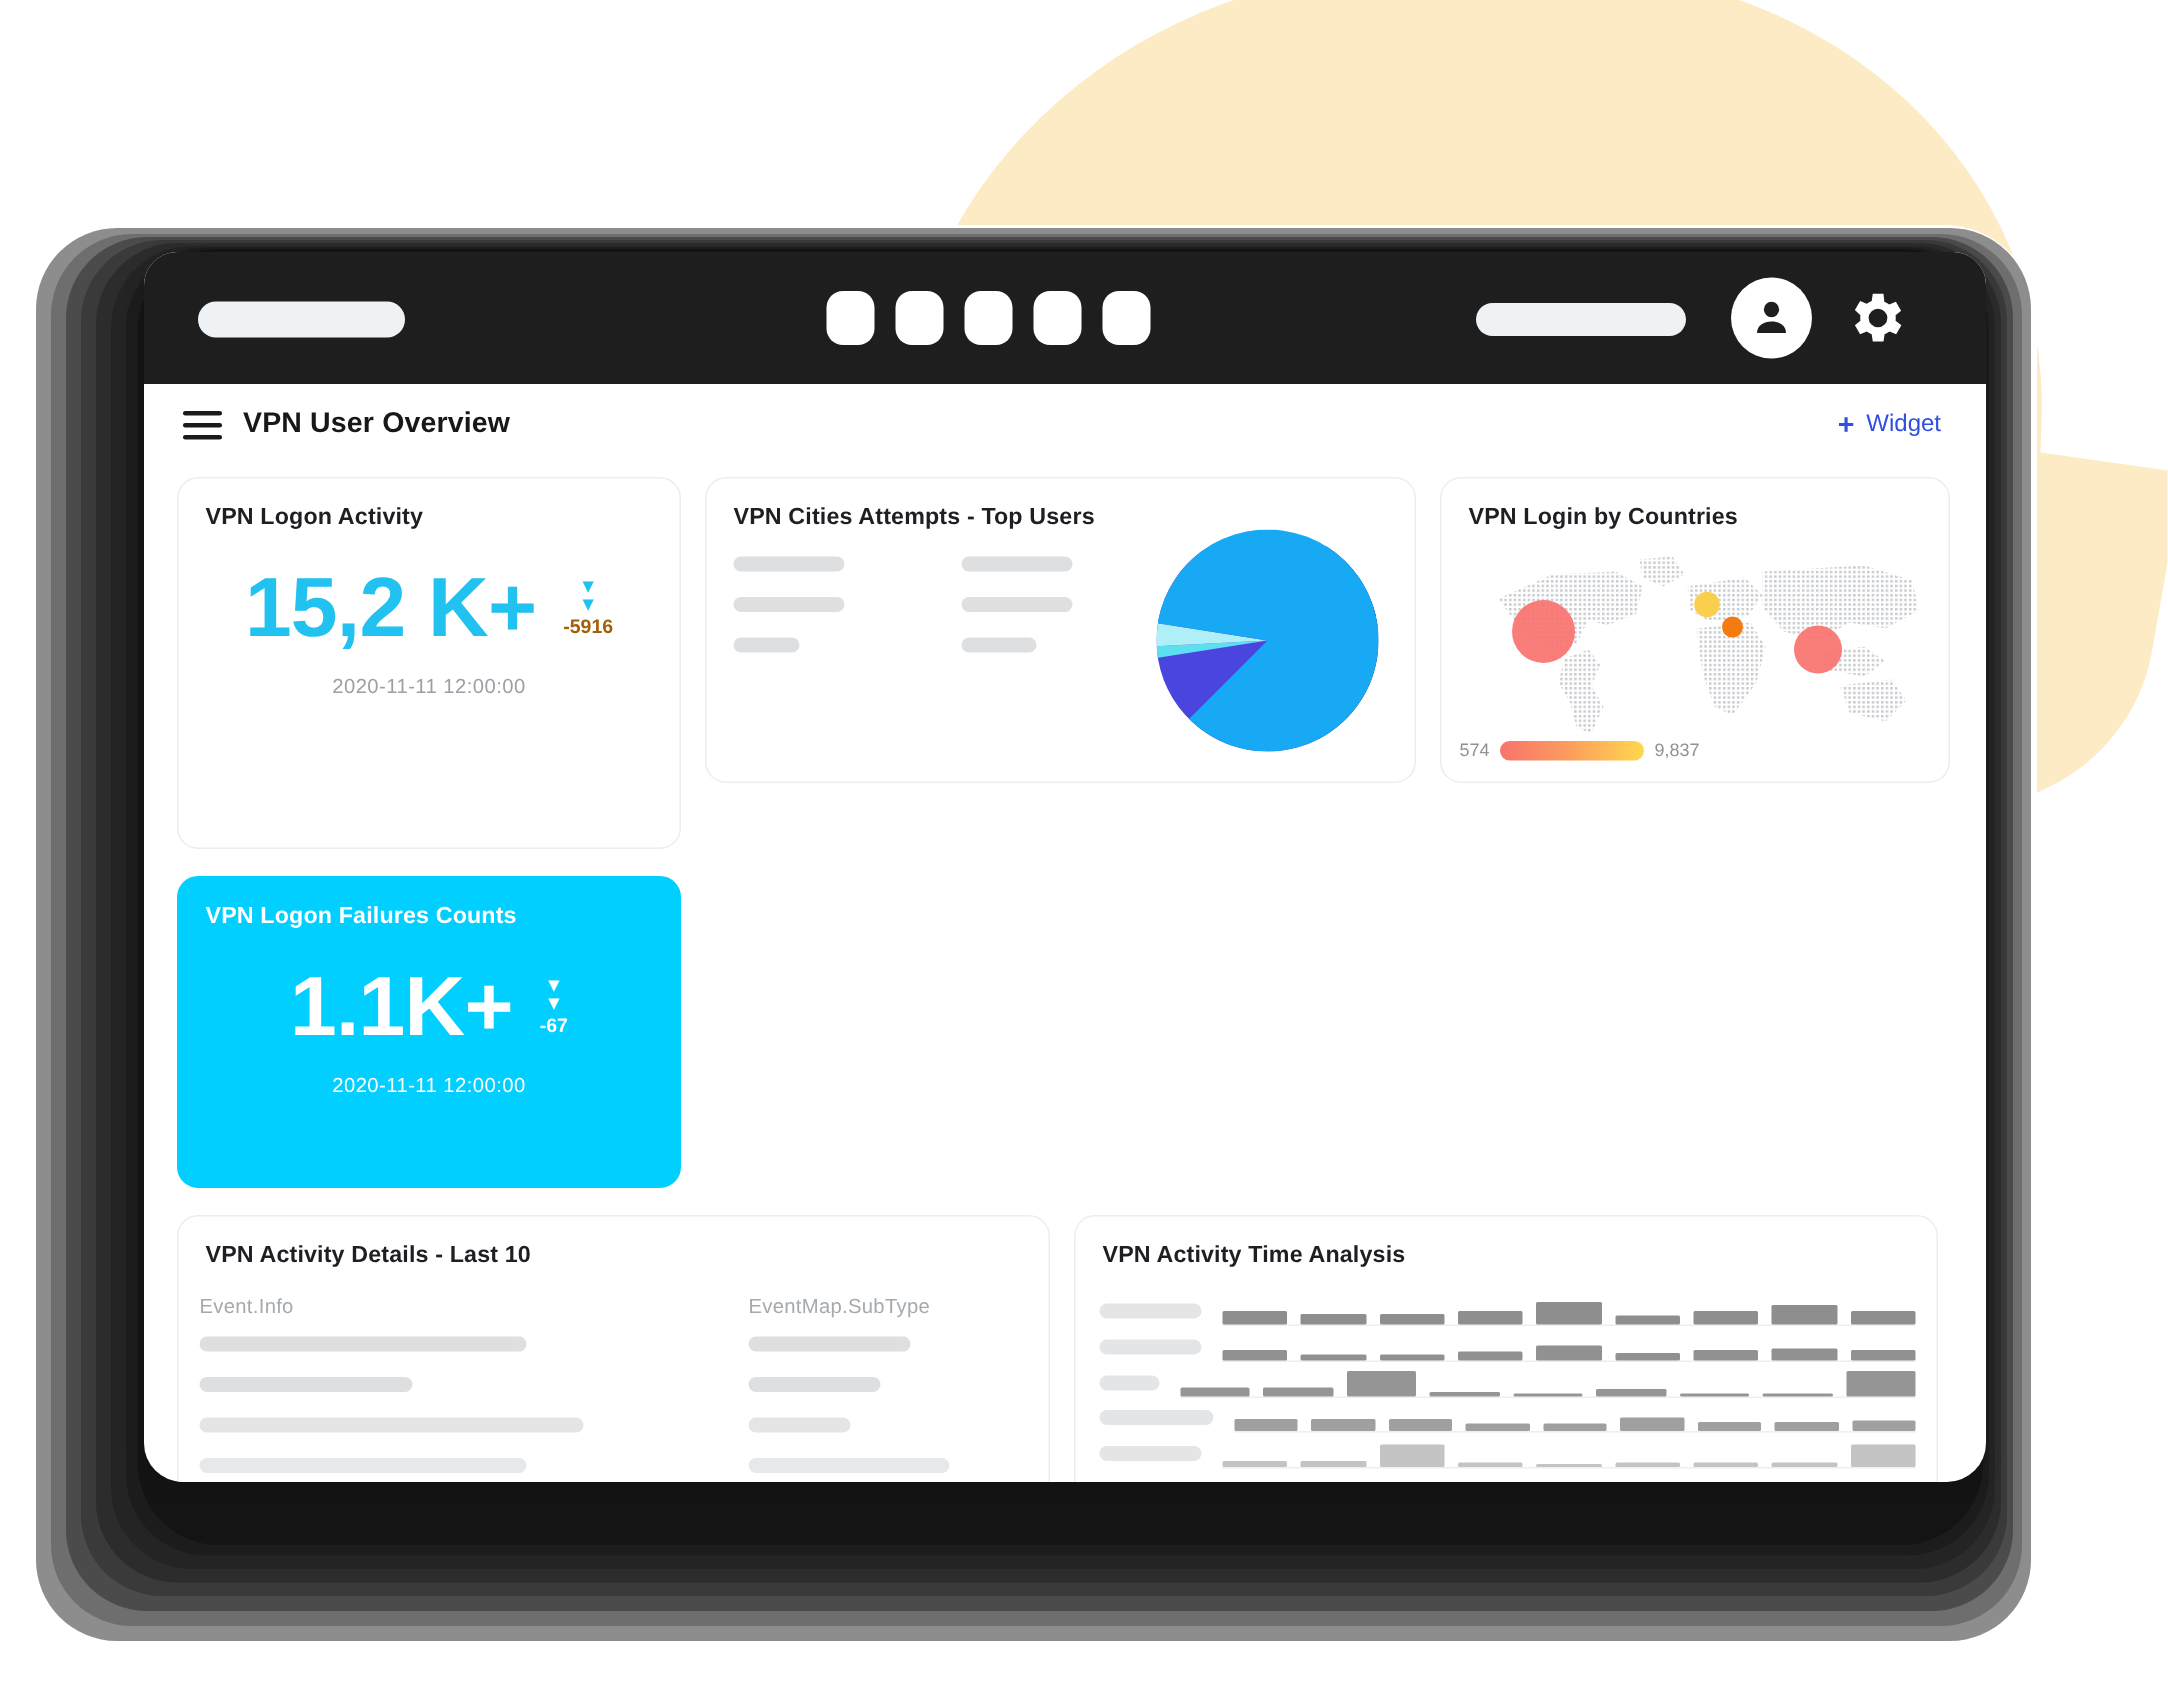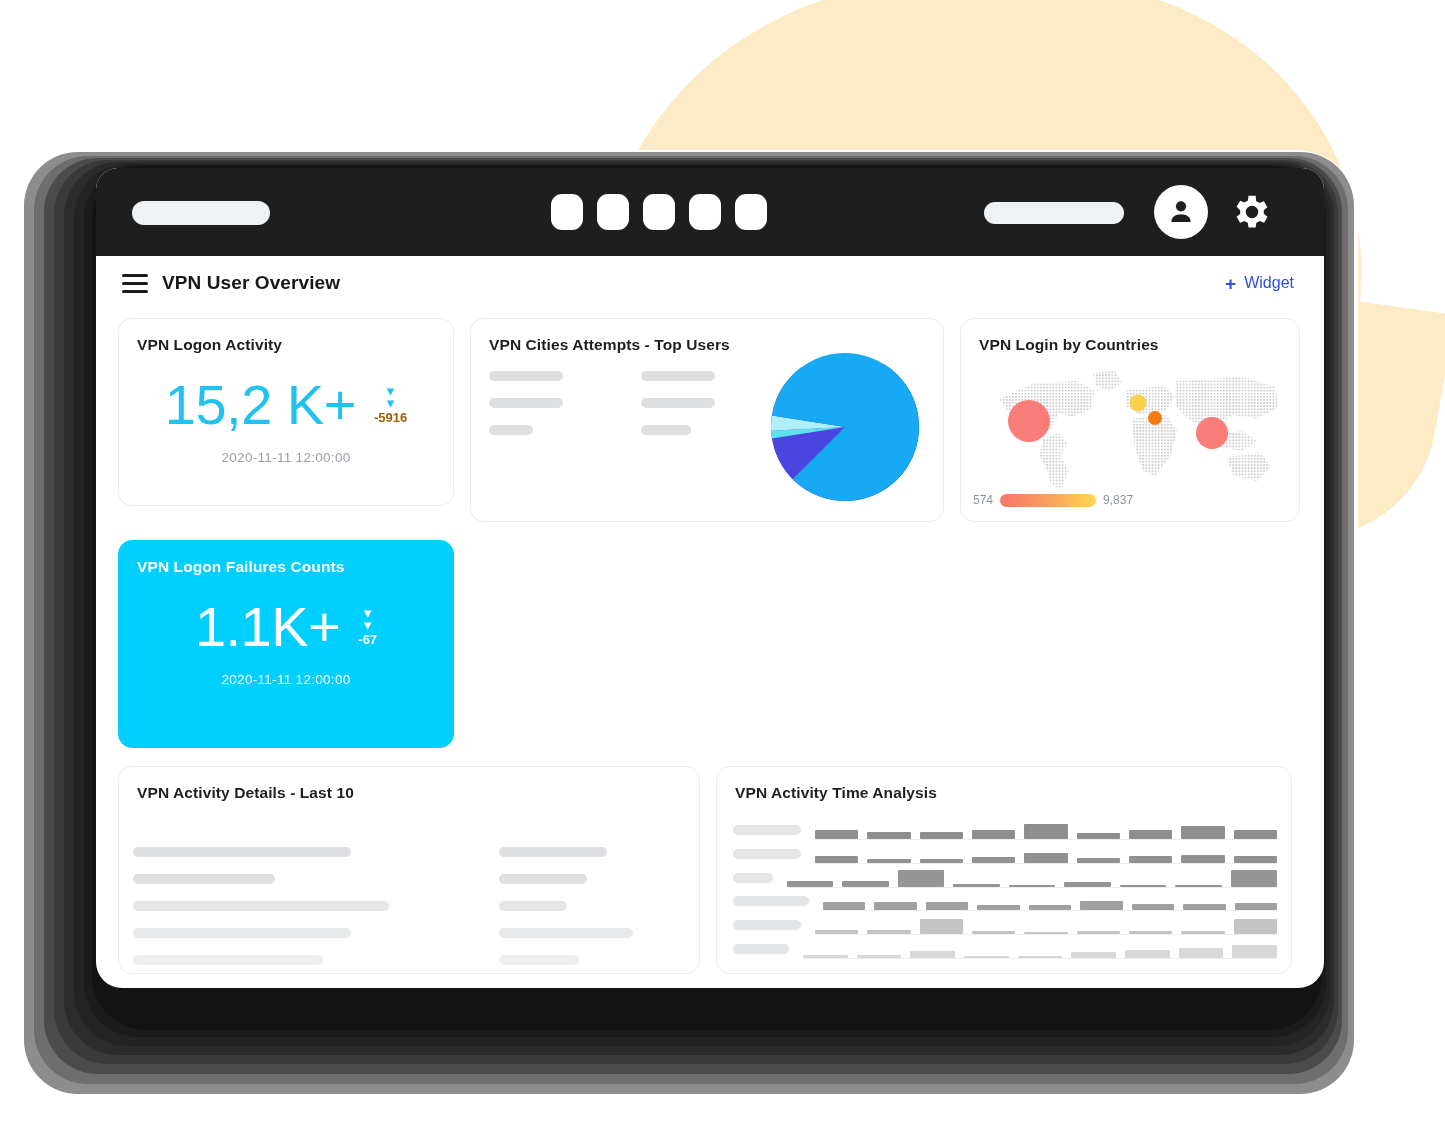--- a/index.html
+++ b/index.html
@@ -144,28 +144,28 @@
     position: relative;
   }
   .card-title {
     font-size: 15.5px; font-weight: 700; color: #1d1f22;
     letter-spacing: .1px;
     position: absolute; top: 17px; left: 18px;
     white-space: nowrap;
   }
 
   
-  .kpi { width: 336px; height: 188px; }
+  .kpi { width: 336px; height: 248px; }
   .kpi-inner {
     position: absolute; left: 0; right: 0; top: 58px;
     display: flex; flex-direction: column; align-items: center;
   }
   .kpi-row { display: flex; align-items: center; gap: 18px; }
   .kpi-value {
-    font-size: 56px; font-weight: 400; letter-spacing: -.5px;
+    font-size: 56px; font-weight: 700; letter-spacing: -.5px;
     line-height: 1;
     text-align: right;
   }
   .kpi-delta { display: flex; flex-direction: column; align-items: center; gap: 2px; }
   .chevrons { font-size: 15px; line-height: .75; }
   .kpi-delta-text { font-size: 13px; font-weight: 600; }
   .kpi-ts { margin-top: 17px; font-size: 13.5px; letter-spacing: .3px; }
 
   .kpi-light .kpi-value { color: #22C2F0; }
   .kpi-light .chevrons  { color: #22C2F0; }
@@ -399,20 +399,24 @@
           </div>
         </div>
 
 
       </div>
 
       <div class="row">
 
         <div class="card details-card">
           <div class="card-title">VPN Activity Details - Last 10</div>
+          <div class="details-head">
+            <div class="col-head c1">Event.Info</div>
+            <div class="col-head">EventMap.SubType</div>
+          </div>
           <div class="details-rows">
             <div class="details-row">
               <div class="dr-left">
                   <div class="dr-bar" style="width:218px;background:#dedfe1"></div>
                 </div>
               <div>
                   <div class="dr-bar" style="width:108px;background:#dedfe1"></div>
                 </div>
             </div>
             <div class="details-row">

